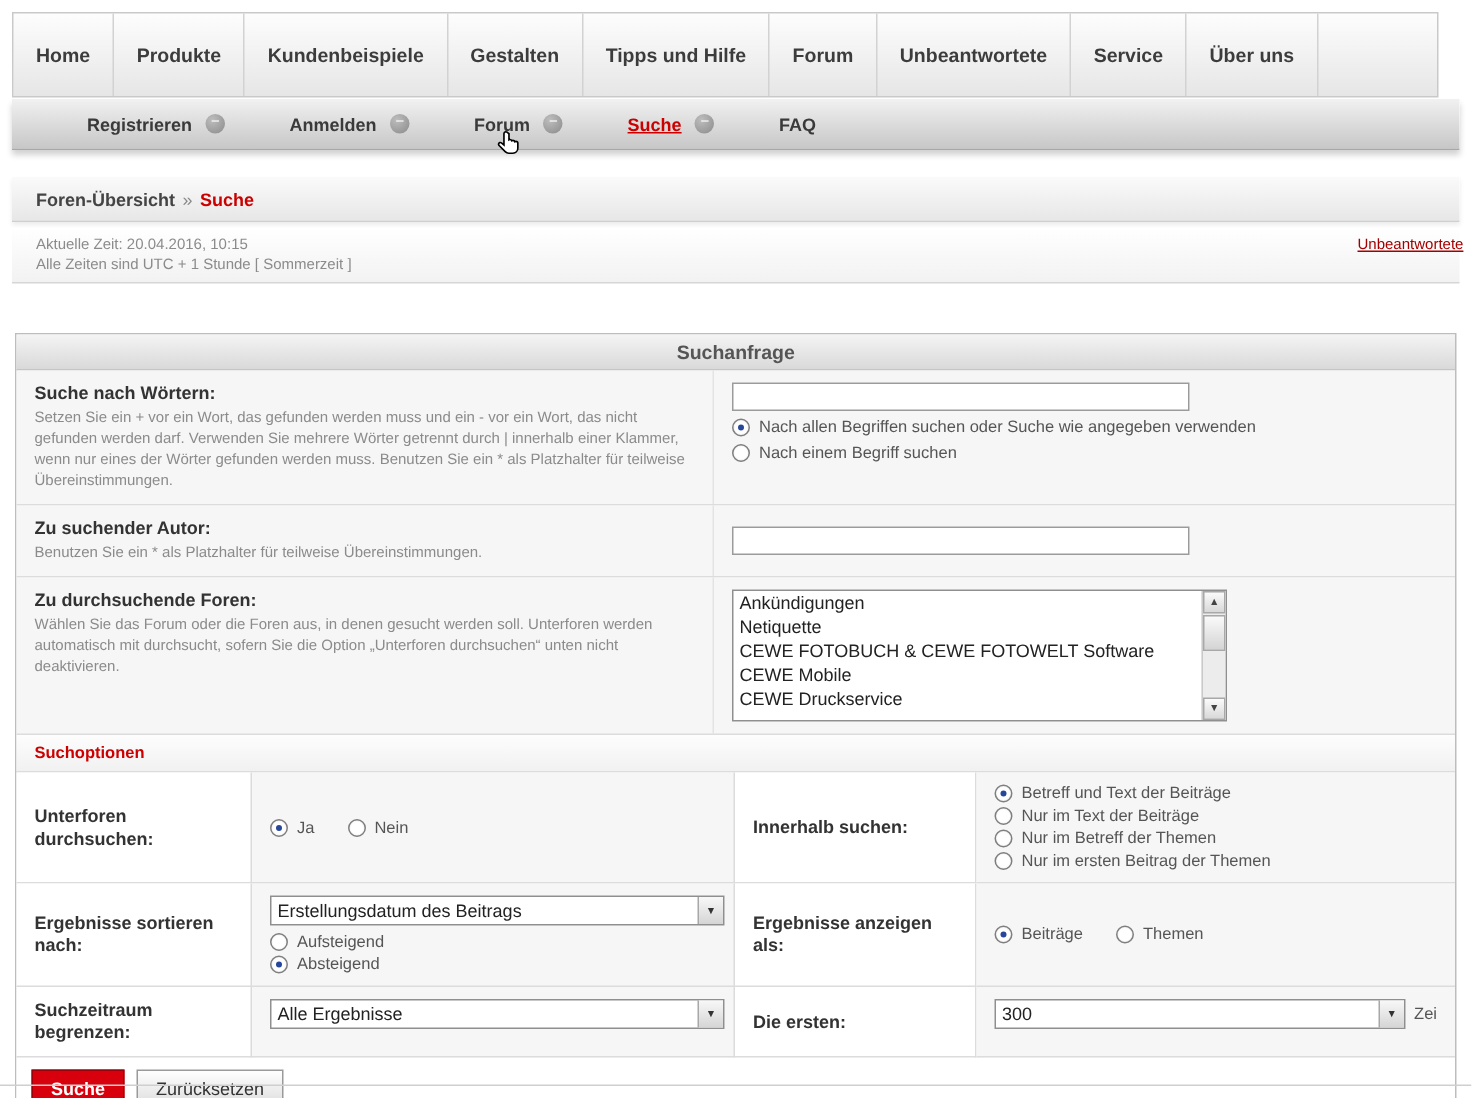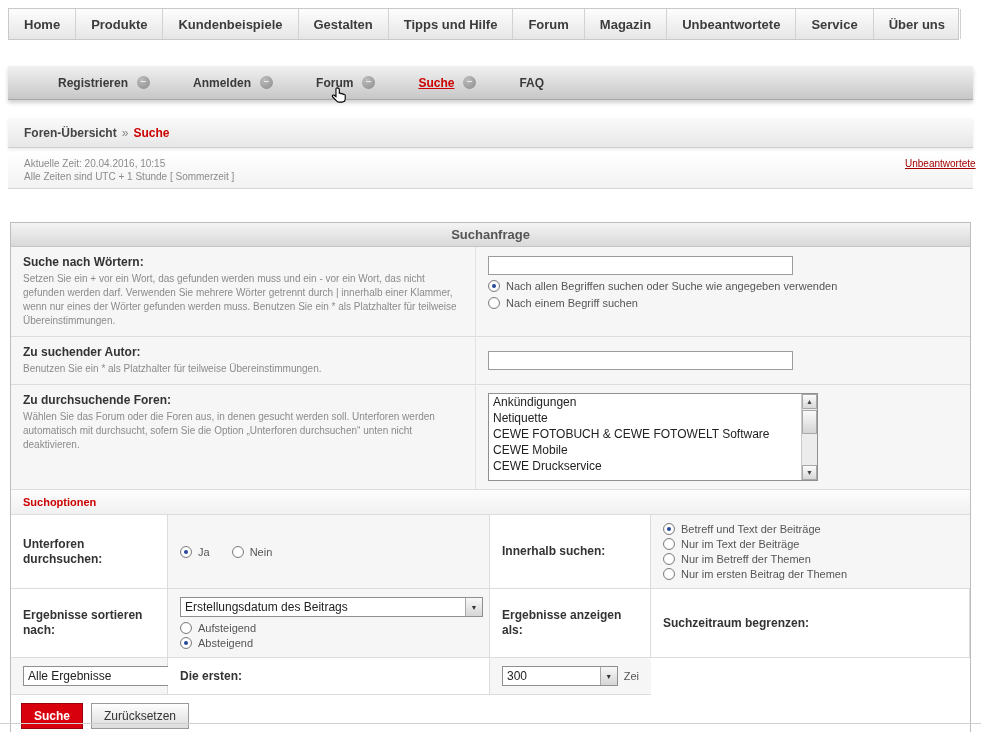--- a/index.html
+++ b/index.html
@@ -1,20 +1,20 @@
 <!DOCTYPE html>
 <html><head>
 <meta charset="utf-8">
 <style>
   * { box-sizing: border-box; margin: 0; padding: 0; }
   html,body { width:981px; height:732px; overflow:hidden; background:#fff;
     font-family:"Liberation Sans", sans-serif; position:relative; }
 
   
-  .top-nav { position:absolute; left:8px; top:8px; right:22px; height:32px;
+  .top-nav { position:absolute; left:8px; top:8px; right:22px; height:57px;
     display:flex; border:1px solid #c9c9c9;
     background:linear-gradient(#fdfdfd,#e6e6e6); }
   .top-tab { padding:0 15px; display:flex; align-items:center;
     font-size:13px; font-weight:bold; color:#3c3c3c;
     border-right:1px solid #d2d2d2; cursor:default; white-space:nowrap; }
 
   
   .forum-nav { position:absolute; left:8px; top:66px; right:8px; height:34px;
     background:linear-gradient(#f1f1f1,#c7c7c7);
     border-bottom:1px solid #a8a8a8; box-shadow:0 3px 4px rgba(0,0,0,.18);
@@ -119,21 +119,20 @@
 </head>
 <body>
 
 <div class="top-nav">
   <div class="top-tab">Home</div>
   <div class="top-tab">Produkte</div>
   <div class="top-tab">Kundenbeispiele</div>
   <div class="top-tab">Gestalten</div>
   <div class="top-tab">Tipps und Hilfe</div>
   <div class="top-tab">Forum</div>
-  <div class="top-tab">Magazin</div>
   <div class="top-tab">Unbeantwortete</div>
   <div class="top-tab">Service</div>
   <div class="top-tab">Über uns</div>
 </div>
 
 <div class="forum-nav">
   <span class="fitem">Registrieren</span>
   <span class="sep-icon">−</span>
   <span class="fitem">Anmelden</span>
   <span class="sep-icon">−</span>
@@ -266,20 +265,32 @@
         <span class="rlabel">Aufsteigend</span>
       </div>
       <div class="radio-line">
         <span class="radio checked"></span>
         <span class="rlabel">Absteigend</span>
       </div>
     </div>
     <div class="ocell lab">
       <span class="flabel">Ergebnisse anzeigen als:</span>
     </div>
+    <div class="ocell last">
+      <div class="inline-radios">
+        <span class="radio-line">
+          <span class="radio checked"></span>
+          <span class="rlabel">Beiträge</span>
+        </span>
+        <span class="radio-line">
+          <span class="radio"></span>
+          <span class="rlabel">Themen</span>
+        </span>
+      </div>
+    </div>
 
     <div class="ocell lab">
       <span class="flabel">Suchzeitraum begrenzen:</span>
     </div>
     <div class="ocell">
       <div class="win-select w300">
         <span class="val">Alle Ergebnisse</span>
         <span class="arrow">▼</span>
       </div>
     </div>

